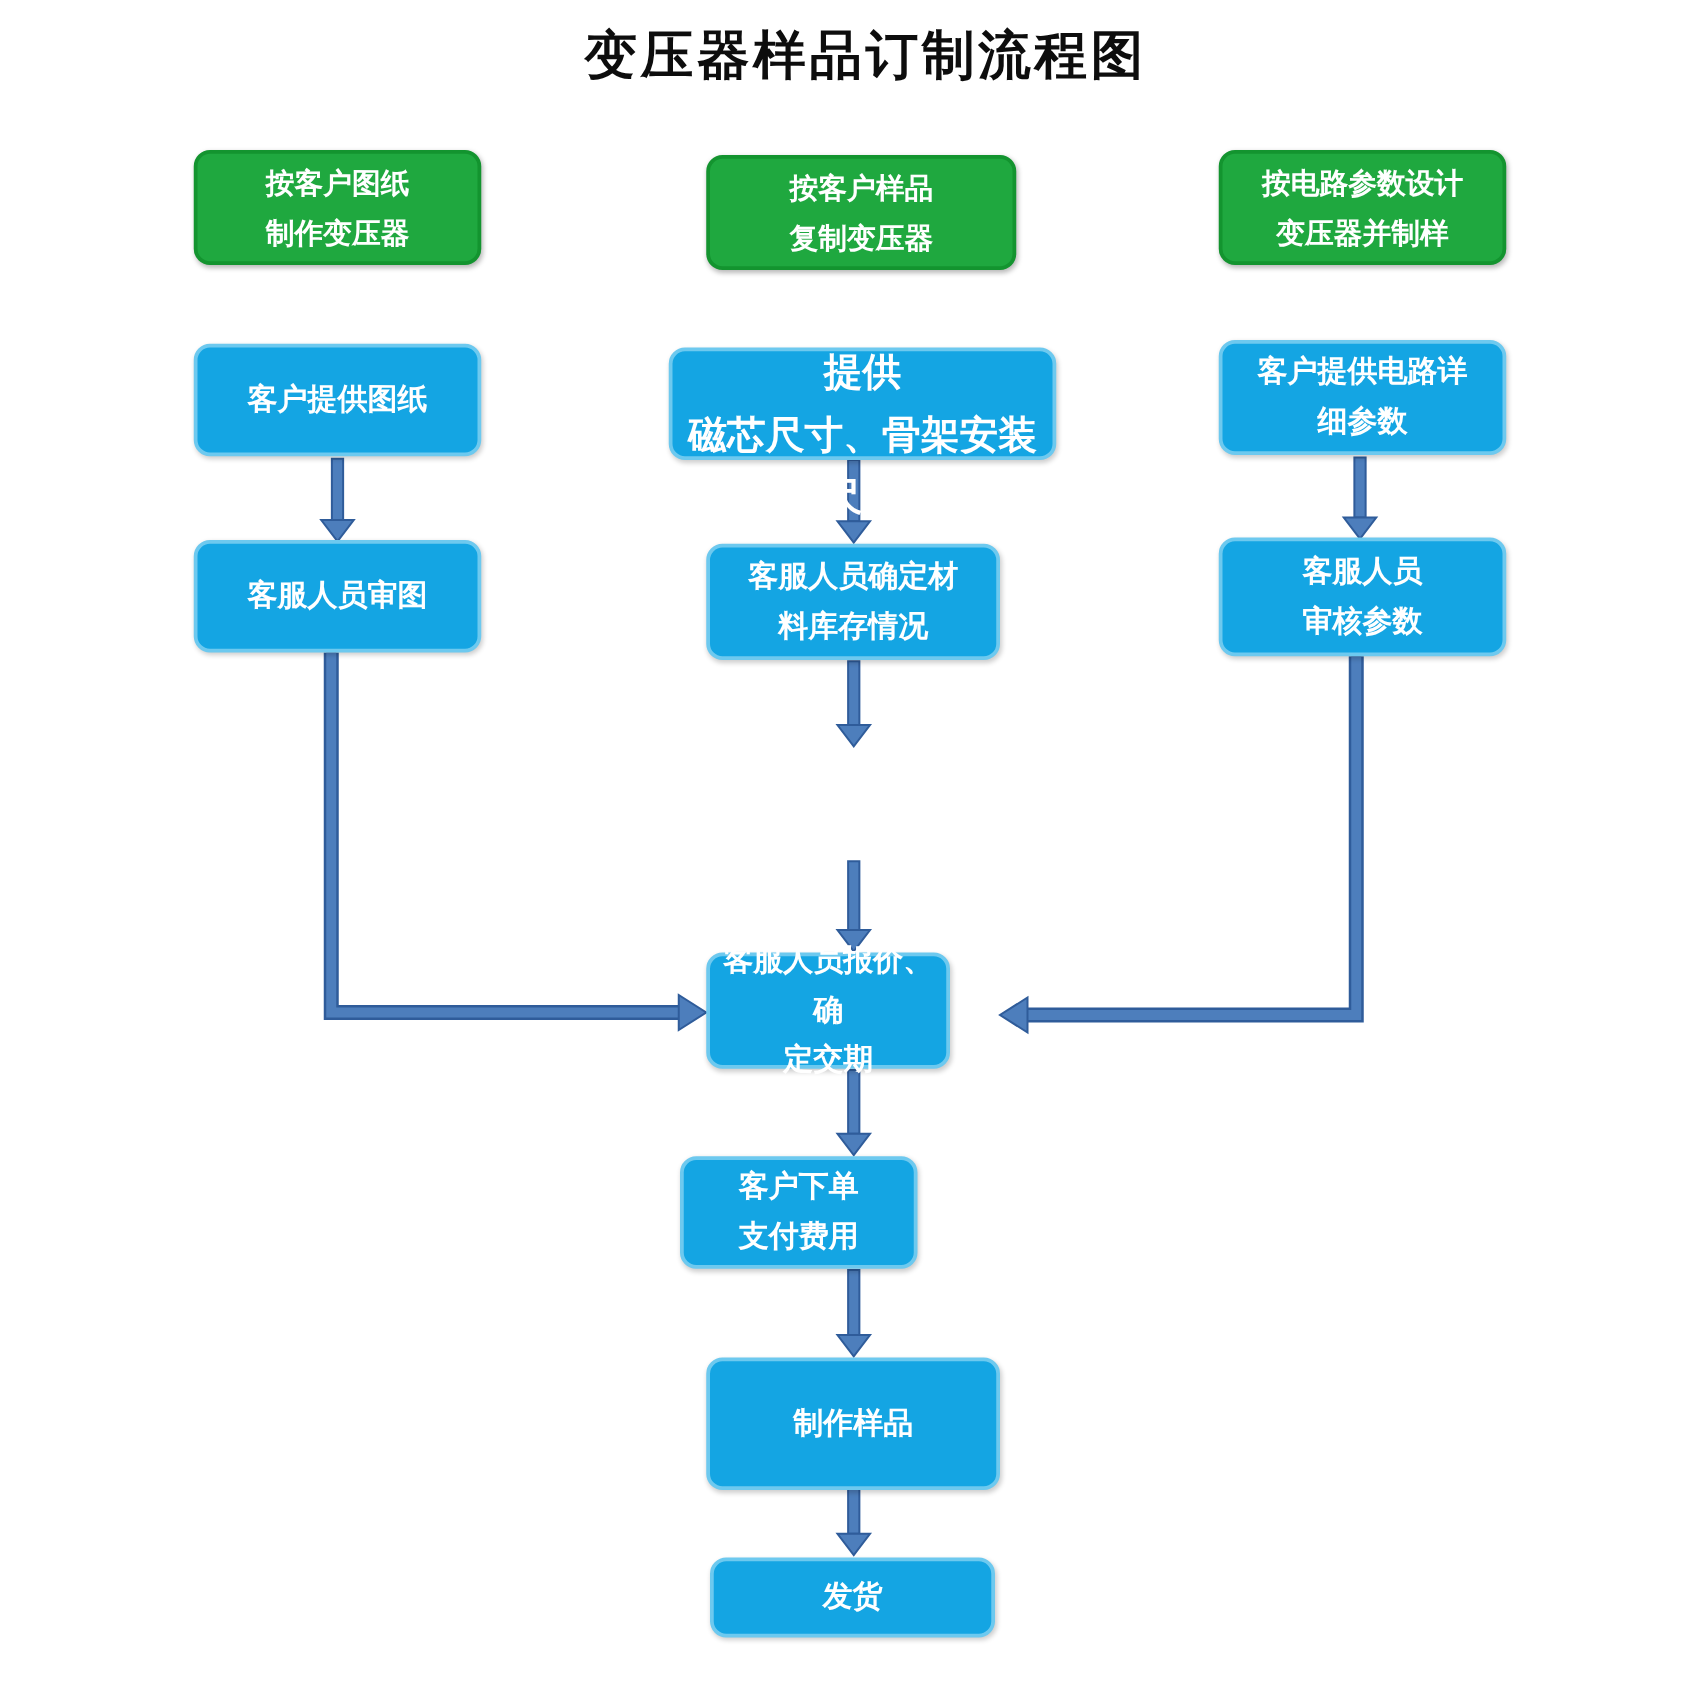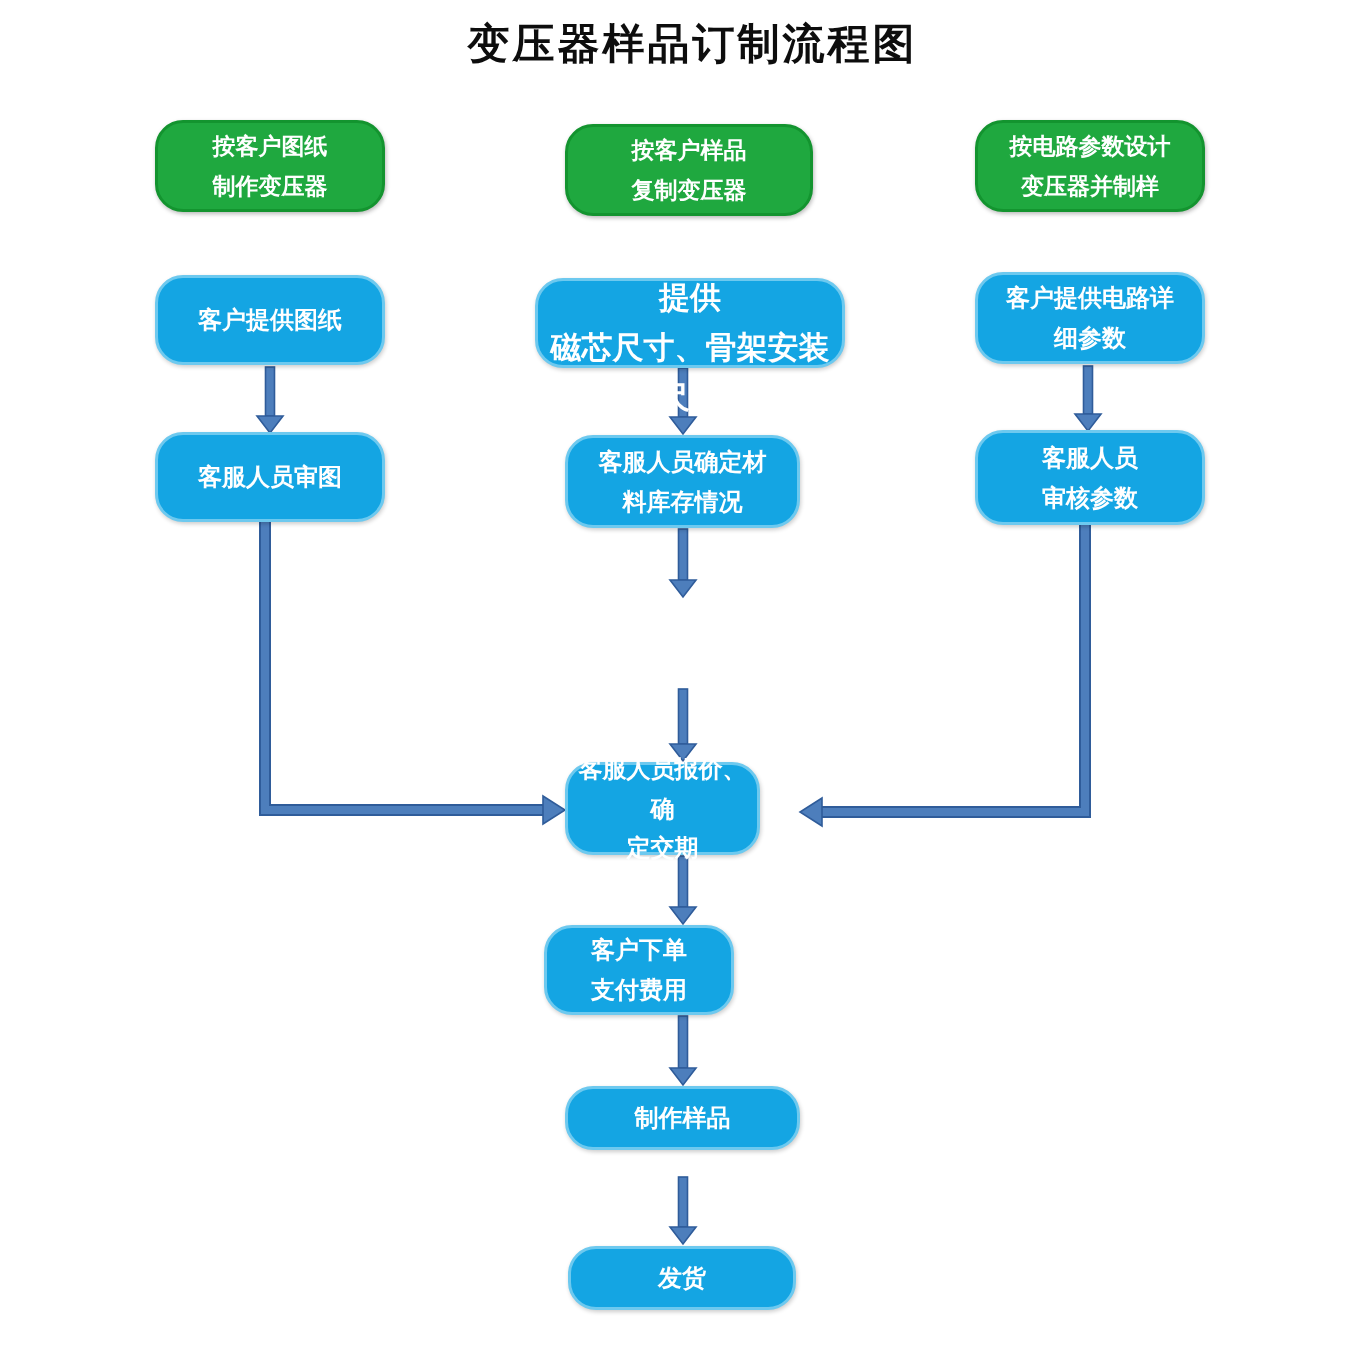--- a/index.html
+++ b/index.html
@@ -8,21 +8,21 @@
     font-family:"Liberation Sans","DejaVu Sans",sans-serif;
   }
   .title{
     position:absolute;left:0;top:16px;width:100%;text-align:center;
     font-family:"Liberation Serif","DejaVu Serif",serif;
     font-size:42px;font-weight:bold;color:#0d0d0d;letter-spacing:3px;padding-left:10px;
   }
   .box{
     position:absolute;display:flex;align-items:center;justify-content:center;
     text-align:center;color:#ffffff;font-weight:bold;white-space:pre-line;
-    border-radius:28px;box-sizing:border-box;padding:6px 10px;
+    border-radius:13px;box-sizing:border-box;padding:6px 10px;
   }
   .green{
     background:#1fa83f;border:3px solid #13942f;
     box-shadow:1px 2px 4px rgba(0,0,0,0.28);
     font-size:23px;line-height:1.75;
   }
   .blue{
     background:#14a5e3;border:3px solid #6dc9ef;
     box-shadow:1px 2px 4px rgba(0,0,0,0.20);
     font-size:24px;line-height:1.65;
@@ -113,16 +113,16 @@
 
   <div class="box blue" style="left:975px;top:272px;width:230px;height:92px;">客户提供电路详
 细参数</div>
   <div class="box blue" style="left:975px;top:430px;width:230px;height:95px;">客服人员
 审核参数</div>
 
   <div class="box blue" style="left:565px;top:762px;width:195px;height:93px;">客服人员报价、确
 定交期</div>
   <div class="box blue" style="left:544px;top:925px;width:190px;height:90px;padding-left:10px;">客户下单
 支付费用</div>
-  <div class="box blue" style="left:565px;top:1086px;width:235px;height:64px;">制作样品</div>
+  <div class="box blue" style="left:565px;top:1086px;width:235px;height:106px;">制作样品</div>
   <div class="box blue" style="left:568px;top:1246px;width:228px;height:64px;text-align:center;">发货</div>
 
 </div>
 
 </body></html>

